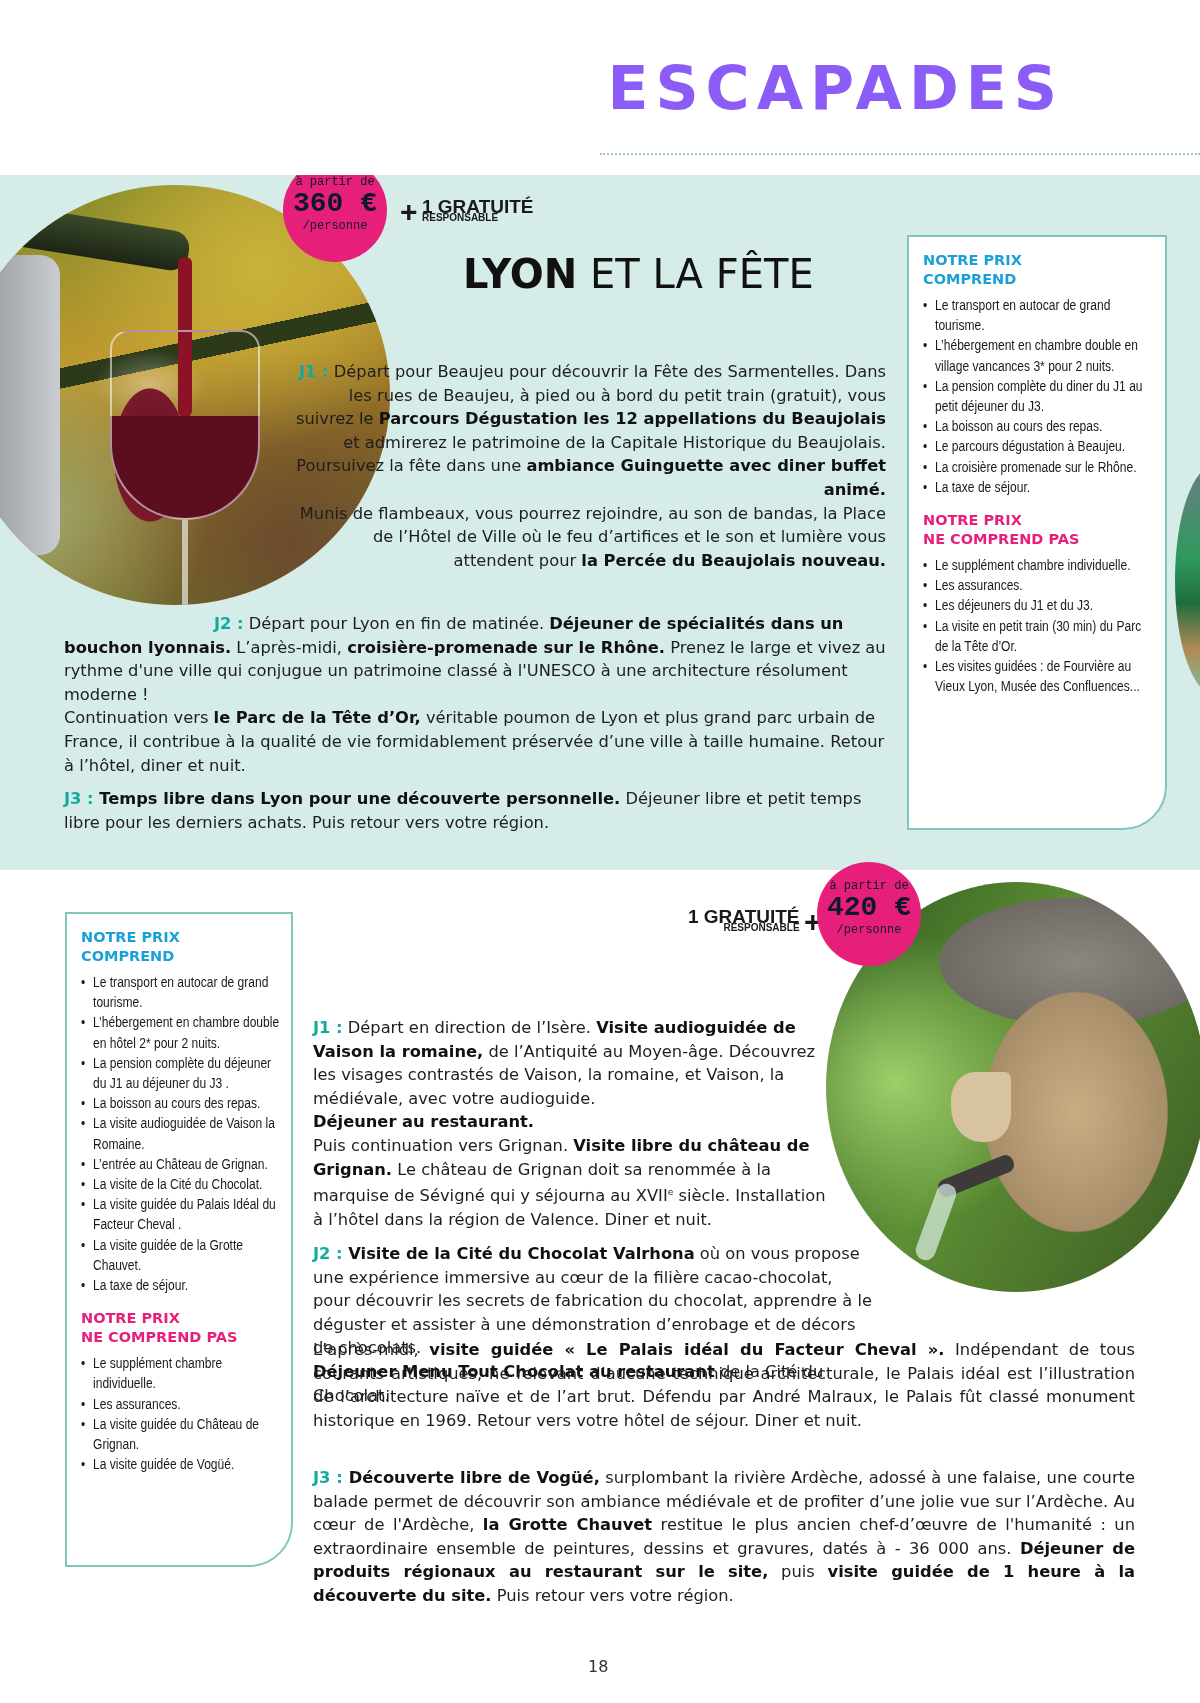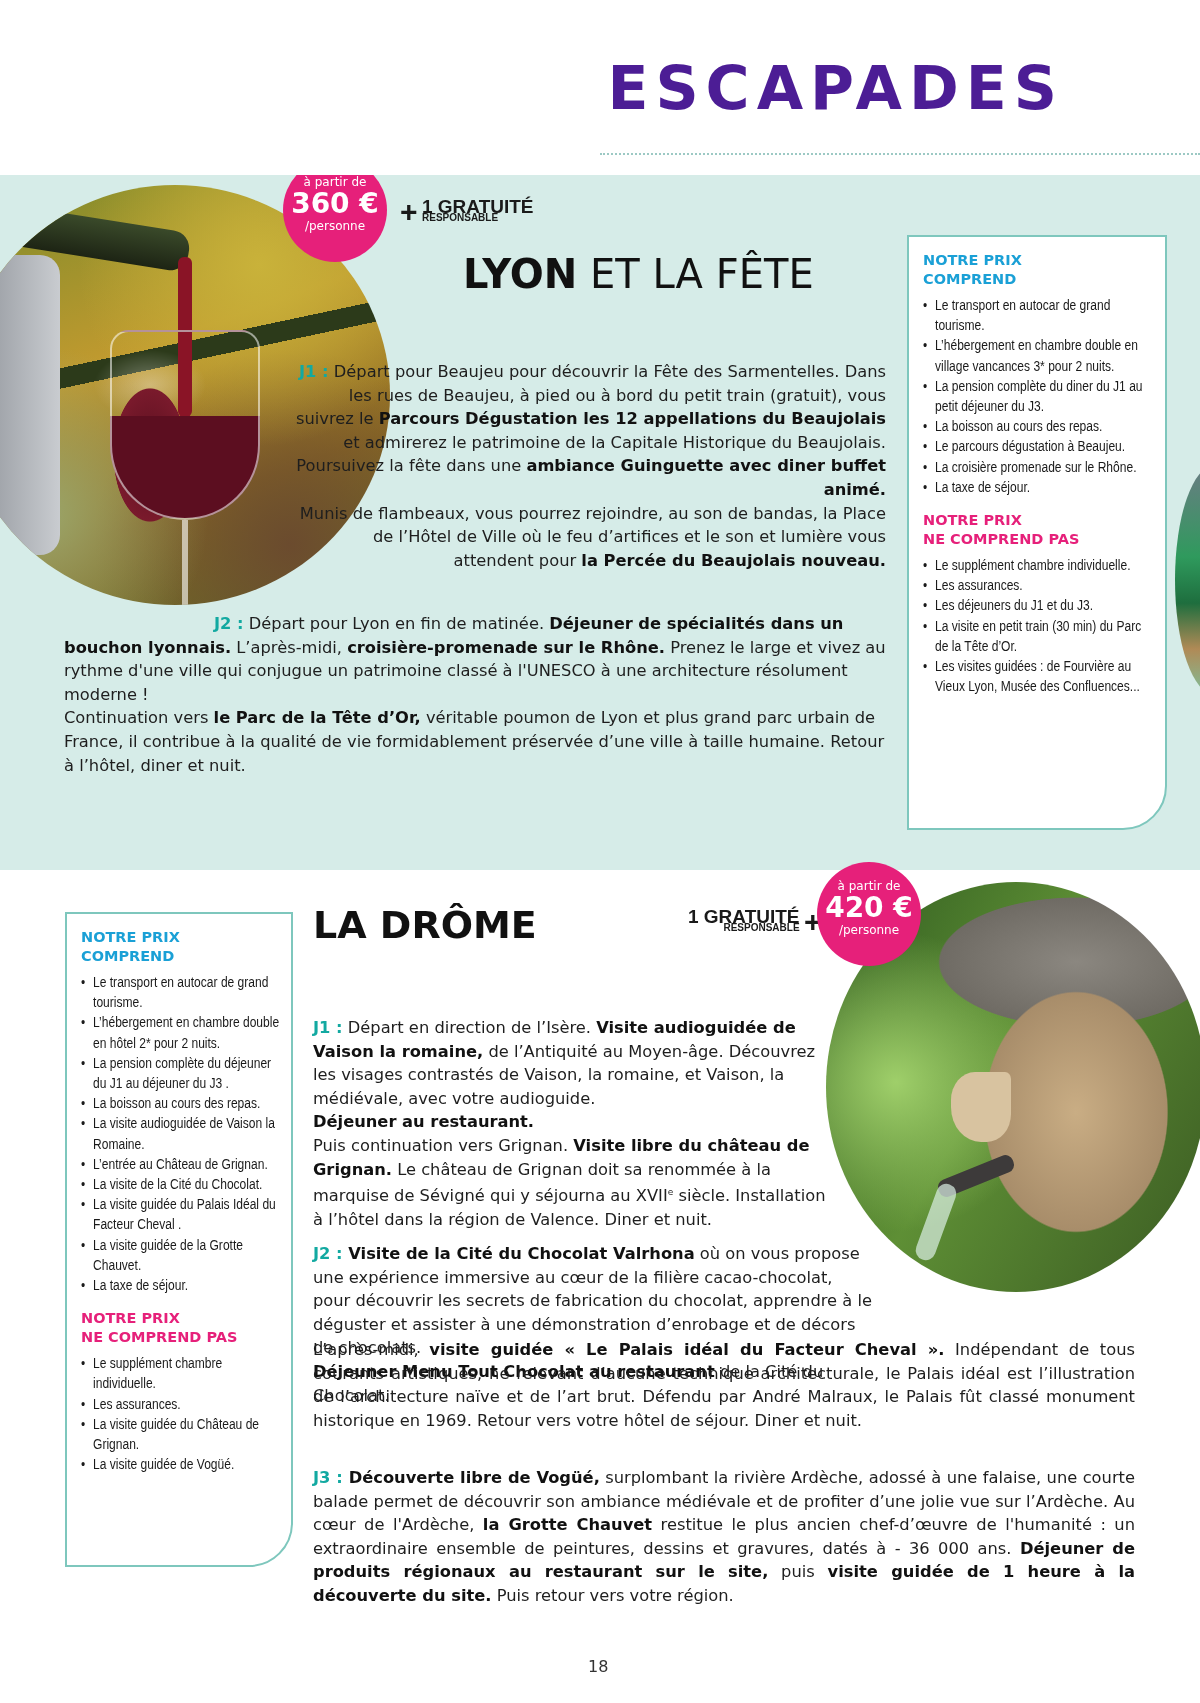--- a/index.html
+++ b/index.html
@@ -2,21 +2,21 @@
 <html><head>
 <meta charset="utf-8">
 <style>
   * { box-sizing: border-box; margin: 0; padding: 0; }
   html, body { width: 1200px; height: 1703px; background: #ffffff; overflow: hidden; }
   body { position: relative; font-family: "DejaVu Sans", sans-serif; color: #1a1a1a; }
 
   .header-title {
     position: absolute; right: 136px; top: 58px;
     font-family: "DejaVu Sans", sans-serif; font-weight: bold;
-    font-size: 60px; letter-spacing: 7px; color: #4c1d95; line-height: 1;
+    font-size: 60px; letter-spacing: 7px; color: #8b5cf6; line-height: 1;
   }
   .header-rule {
     position: absolute; left: 600px; right: 0; top: 153px;
     border-top: 2px dotted #9cc9c4;
   }
 
   
   .sec1 {
     position: absolute; left: 0; top: 175px; width: 1200px; height: 695px;
     background: #D6ECE8; overflow: hidden;
@@ -48,21 +48,21 @@
   }
   .photo-wine .stem {
     position: absolute; left: 222px; top: 335px; width: 6px; height: 90px; background: rgba(255,255,255,0.6);
   }
   .photo-wine .sleeve {
     position: absolute; left: 30px; top: 70px; width: 70px; height: 300px; background: linear-gradient(90deg,#9ca0a6,#c9ccd0); border-radius: 20px;
   }
 
   .badge {
     position: absolute; width: 104px; height: 104px; border-radius: 50%;
-    background: #E6207A; color: #ffffff; text-align: center;
+    background: #E6207A; color: #0f172a; text-align: center; font-family: Liberation Mono, monospace;
   }
   .badge .from { display: block; font-size: 12px; margin-top: 17px; }
   .badge .price { display: block; font-size: 28px; font-weight: bold; line-height: 30px; }
   .badge .per { display: block; font-size: 12px; }
 
   .gratuite { position: absolute; font-family: "Liberation Sans", sans-serif; }
   .gratuite .plus { font-size: 30px; font-weight: bold; vertical-align: middle; }
   .gratuite .g-txt { display: inline-block; vertical-align: middle; line-height: 11px; }
   .gratuite .l1 { display: block; font-size: 19px; font-weight: bold; }
   .gratuite .l2 { display: block; font-size: 10px; font-weight: bold; }
@@ -154,20 +154,23 @@
   </h2>
 
   <p class="body-txt s1-j1">
     <span class="jlabel">J1 :</span><span> Départ pour Beaujeu pour découvrir la Fête des Sarmentelles. Dans les rues de Beaujeu, à pied ou à bord du petit train (gratuit), vous suivrez le </span><b>Parcours Dégustation les 12 appellations du Beaujolais</b><span> et admirerez le patrimoine de la Capitale Historique du Beaujolais. Poursuivez la fête dans une </span><b>ambiance Guinguette avec diner buffet animé.</b><br><span> Munis de flambeaux, vous pourrez rejoindre, au son de bandas, la Place de l’Hôtel de Ville où le feu d’artifices et le son et lumière vous attendent pour </span><b>la Percée du Beaujolais nouveau.</b>
   </p>
 
   <p class="body-txt s1-j2">
     <span style="padding-left:150px"></span><span class="jlabel">J2 :</span><span> Départ pour Lyon en fin de matinée. </span><b>Déjeuner de spécialités dans un bouchon lyonnais.</b><span> L’après-midi, </span><b>croisière-promenade sur le Rhône.</b><span> Prenez le large et vivez au rythme d'une ville qui conjugue un patrimoine classé à l'UNESCO à une architecture résolument moderne !</span><br><span>Continuation vers </span><b>le Parc de la Tête d’Or,</b><span> véritable poumon de Lyon et plus grand parc urbain de France, il contribue à la qualité de vie formidablement préservée d’une ville à taille humaine. Retour à l’hôtel, diner et nuit.</span>
   </p>
 
+  <p class="body-txt s1-j3">
+    <span class="jlabel">J3 :</span><b> Temps libre dans Lyon pour une découverte personnelle.</b><span> Déjeuner libre et petit temps libre pour les derniers achats. Puis retour vers votre région.</span>
+  </p>
 
   <div class="photo-edge"></div>
 </section>
 
 <div class="infobox box1">
   <h3 class="inc"><span>NOTRE PRIX</span><br><span>COMPREND</span></h3>
   <ul>
     <li>Le transport en autocar de grand tourisme.</li>
     <li>L’hébergement en chambre double en village vancances 3* pour 2 nuits.</li>
     <li>La pension complète du diner du J1 au petit déjeuner du J3.</li>
@@ -203,21 +206,20 @@
   <h3 class="exc"><span>NOTRE PRIX</span><br><span>NE COMPREND PAS</span></h3>
   <ul>
     <li>Le supplément chambre individuelle.</li>
     <li>Les assurances.</li>
     <li>La visite guidée du Château de Grignan.</li>
     <li>La visite guidée de Vogüé.</li>
   </ul>
 </div>
 
 <h2 class="title2">
-  <b>LA DRÔME</b>
 </h2>
 
 <div class="gratuite" style="left:688px; top:905px;">
   <span class="g-txt" style="text-align:right">
     <span class="l1">1 GRATUITÉ</span>
     <span class="l2">RESPONSABLE</span>
   </span>
   <span class="plus">+</span>
 </div>
 

